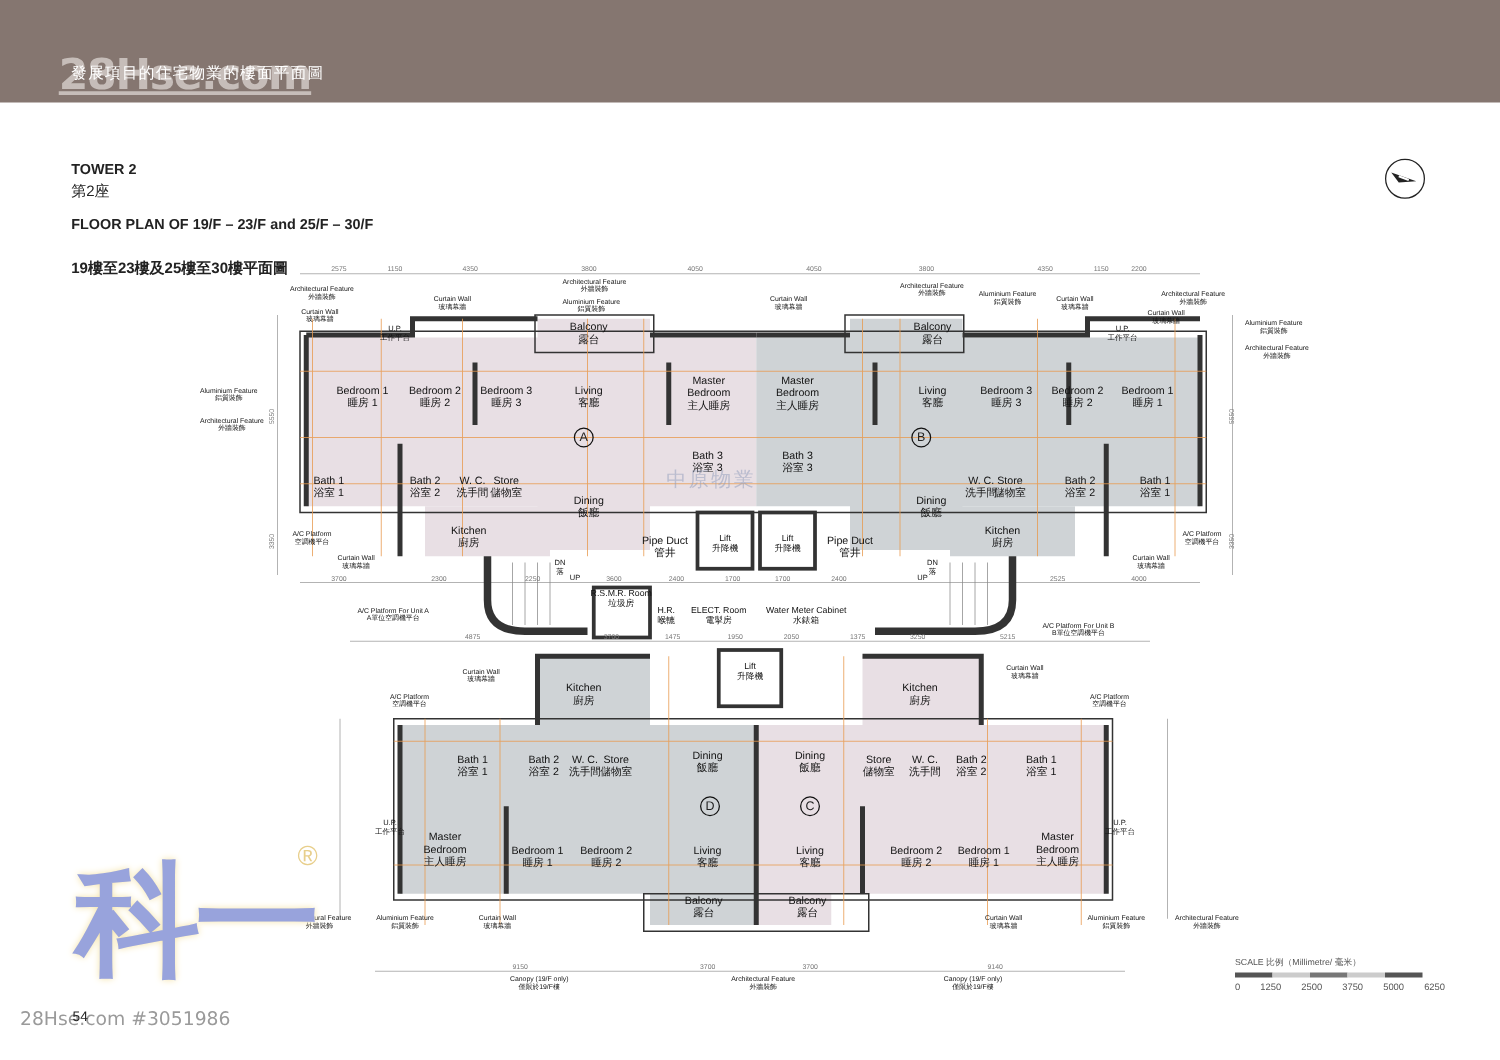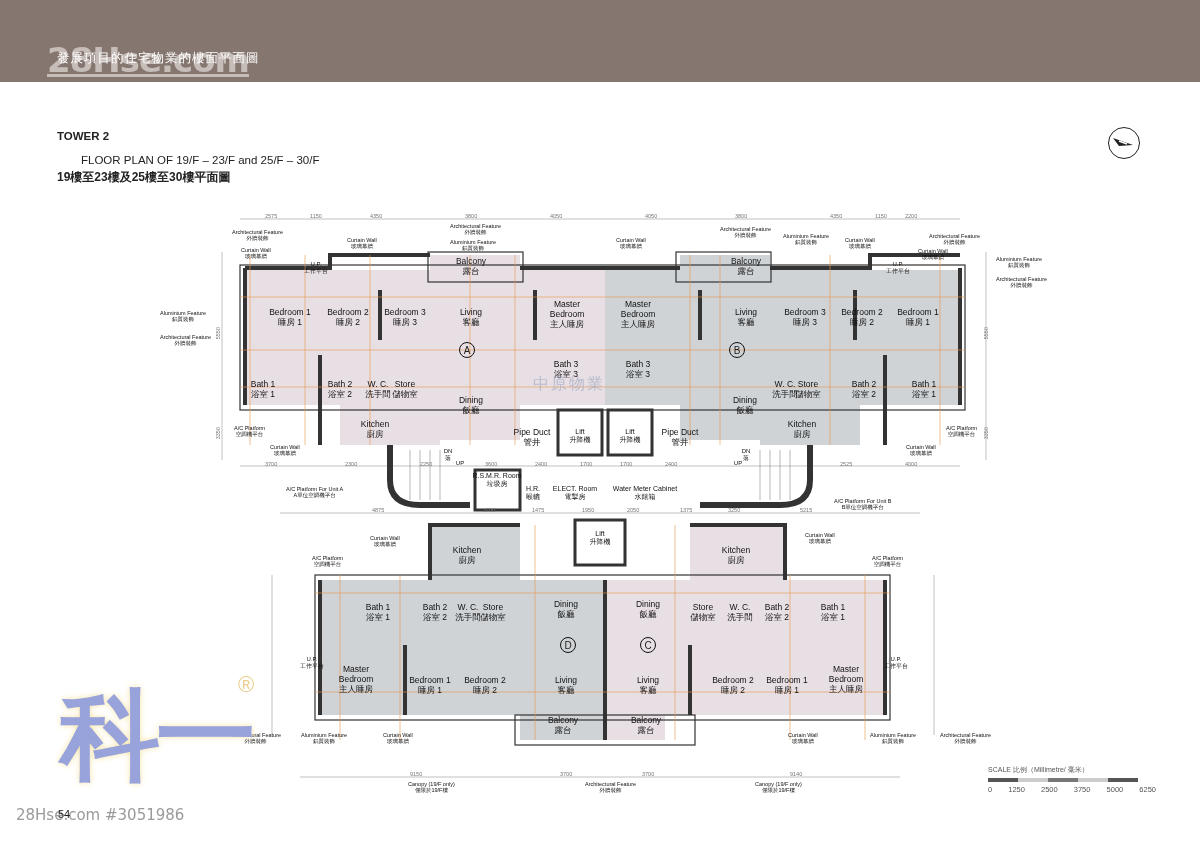--- a/index.html
+++ b/index.html
@@ -5,22 +5,22 @@
   * { box-sizing: border-box; margin: 0; padding: 0; }
   body { width: 1200px; height: 848px; background: #ffffff; position: relative; overflow: hidden;
          font-family: "Liberation Sans", "DejaVu Sans", sans-serif; color: #222; }
   .header { position: absolute; left: 0; top: 0; width: 1200px; height: 82px; background: #857670; }
   .header .title-en { position: absolute; left: 57px; top: 31px; color: #fff; font-weight: bold; font-size: 14.5px; letter-spacing: 0.2px; }
   .header .title-zh { position: absolute; left: 57px; top: 50px; color: #fff; font-size: 12.5px; letter-spacing: 1px; }
   .wm-28hse-top { position: absolute; left: 47px; top: 40px; color: rgba(220,214,210,0.75); font-weight: bold; font-size: 34px; letter-spacing: -1px; font-family: "DejaVu Sans", sans-serif; text-decoration: underline; }
   .info { position: absolute; left: 57px; top: 130px; }
   .info .l1 { font-weight: bold; font-size: 11.5px; }
   .info .l2 { font-size: 12px; margin-top: 3px; }
-  .info .l3 { font-weight: normal; font-size: 11.5px; margin-top: 12px; margin-left: 24px; }
-  .info .l4 { font-size: 12px; margin-top: 3px; font-weight: bold; }
+  .info .l3 { font-weight: bold; font-size: 11.5px; margin-top: 12px; }
+  .info .l4 { font-size: 12px; margin-top: 20px; font-weight: bold; }
   .compass { position: absolute; left: 1108px; top: 127px; width: 32px; height: 32px; border: 1.8px solid #222; border-radius: 50%; }
   .plan { position: absolute; left: 0; top: 0; width: 1200px; height: 848px; }
   .lbl { position: absolute; font-size: 8.5px; text-align: center; line-height: 1.15; color: #111; white-space: nowrap; transform: translateX(-50%); }
   .note { position: absolute; font-size: 5.5px; text-align: center; line-height: 1.15; color: #111; white-space: nowrap; }
   .unit-mark { position: absolute; width: 16px; height: 16px; border: 1px solid #111; border-radius: 50%; font-size: 10px; text-align: center; line-height: 15px; background: transparent; }
   .scale { position: absolute; left: 988px; top: 765px; font-size: 7px; color: #555; }
   .scale .bar { display: flex; margin-top: 3px; height: 4px; width: 150px; }
   .scale .bar span { flex: 1; }
   .scale .ticks { display: flex; justify-content: space-between; width: 168px; margin-top: 3px; font-size: 7.5px; }
   .page-no { position: absolute; left: 58px; top: 808px; font-size: 11px; color: #222; }
@@ -34,20 +34,21 @@
 </head>
 <body>
 
 <div class="header">
   <div class="wm-28hse-top"><span>28Hse.com</span></div>
   <div class="title-zh">發展項目的住宅物業的樓面平面圖</div>
 </div>
 
 <div class="info">
   <div class="l1">TOWER 2</div>
+  <div class="l2">第2座</div>
   <div class="l3">FLOOR PLAN OF 19/F – 23/F and 25/F – 30/F</div>
   <div class="l4">19樓至23樓及25樓至30樓平面圖</div>
 </div>
 
 <div class="compass">
   <svg width="32" height="32" viewBox="0 0 32 32" style="position:absolute;left:-2px;top:-2px">
     <path d="M6 12 L26 19 L12 20 Z" fill="#222"></path>
     <path d="M12 15 L20 18" stroke="#fff" stroke-width="1.5"></path>
   </svg>
 </div>

